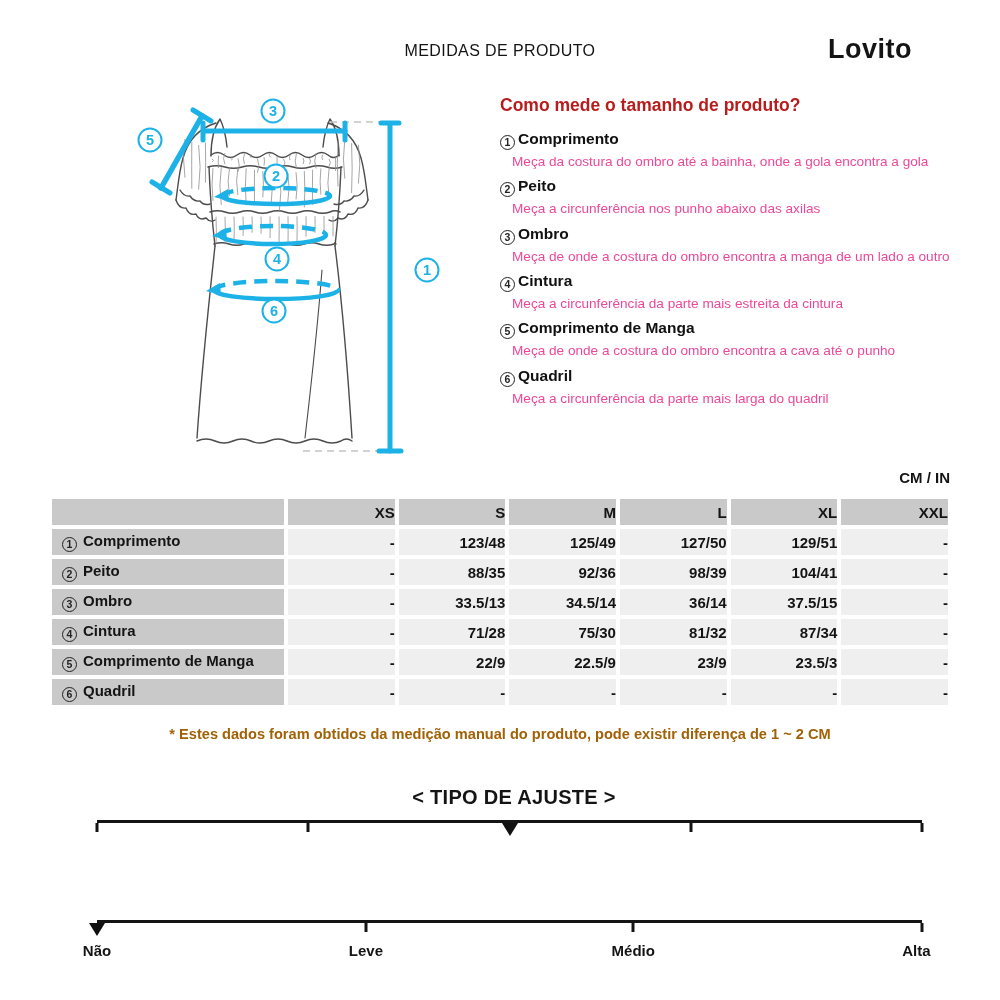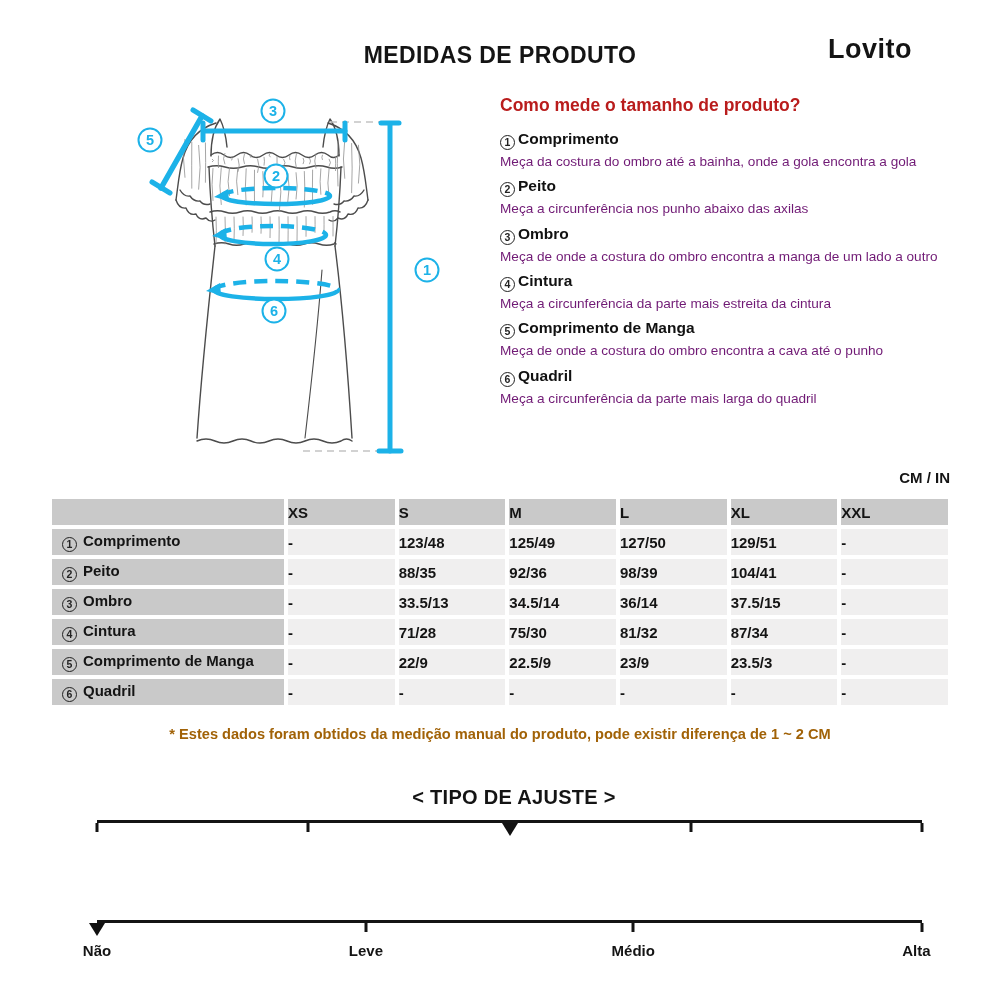--- a/index.html
+++ b/index.html
@@ -2,43 +2,43 @@
 <html><head>
 <meta charset="utf-8">
 <style>
   * { margin:0; padding:0; box-sizing:border-box; }
   html,body { background:#fff; }
   .page { position:relative; width:1000px; height:1000px; background:#fff; overflow:hidden;
           font-family:"Liberation Sans","DejaVu Sans",sans-serif; color:#141414; }
 
   
   .title { position:absolute; top:42px; left:0; right:0; text-align:center;
-           font-size:23px; font-weight:700; letter-spacing:.4px; }
+           font-size:16px; font-weight:400; letter-spacing:.4px; }
   .brand { position:absolute; top:34px; right:88px; font-size:27px; font-weight:700; letter-spacing:.5px; }
 
   
   .diagram { position:absolute; left:95px; top:90px; width:370px; height:380px; }
   .diagram svg { display:block; width:100%; height:100%; }
   .badge-txt { font-size:14.5px; font-weight:bold; fill:#1cb2e8; text-anchor:middle;
                font-family:"Liberation Sans","DejaVu Sans",sans-serif; }
 
   
   .guide { position:absolute; left:500px; top:95px; width:465px; }
   .guide h2 { font-size:17.5px; font-weight:800; margin-bottom:12px; color:#b91c1c; }
   .g-name { font-size:15.5px; font-weight:800; color:#111; line-height:1.42; }
-  .g-desc { font-size:13.6px; color:#701a75; line-height:1.57; margin:1px 0 3px; }
+  .g-desc { font-size:13.6px; color:#ec4899; line-height:1.57; margin:1px 12px 3px; }
   .circ { display:inline-flex; align-items:center; justify-content:center;
           width:15px; height:15px; border:1.2px solid #222; border-radius:50%;
           font-size:10.5px; font-weight:bold; color:#222; vertical-align:-2px; margin-right:3px; }
 
   
   .unit { position:absolute; top:469px; right:50px; font-size:15px; font-weight:800; }
   table.size { position:absolute; left:48px; top:495px; width:904px;
                border-collapse:separate; border-spacing:4px; table-layout:fixed; }
-  table.size th, table.size td { height:26px; font-size:15px; font-weight:bold; text-align:left; padding:0; }
+  table.size th, table.size td { height:26px; font-size:15px; font-weight:bold; text-align:right; padding:0; }
   table.size th.corner, table.size th.colhead { background:#c9c9c9; }
   table.size th.rowlabel { background:#c9c9c9; text-align:left; padding-left:10px; font-weight:bold; white-space:nowrap; }
   table.size th.rowlabel .circ { margin-right:6px; }
   table.size td { background:#f0efef; }
   col.c-label { width:232px; }
 
   .note { position:absolute; top:726px; left:0; right:0; text-align:center;
           font-size:14.6px; font-weight:bold; color:#a16207; }
 
   

